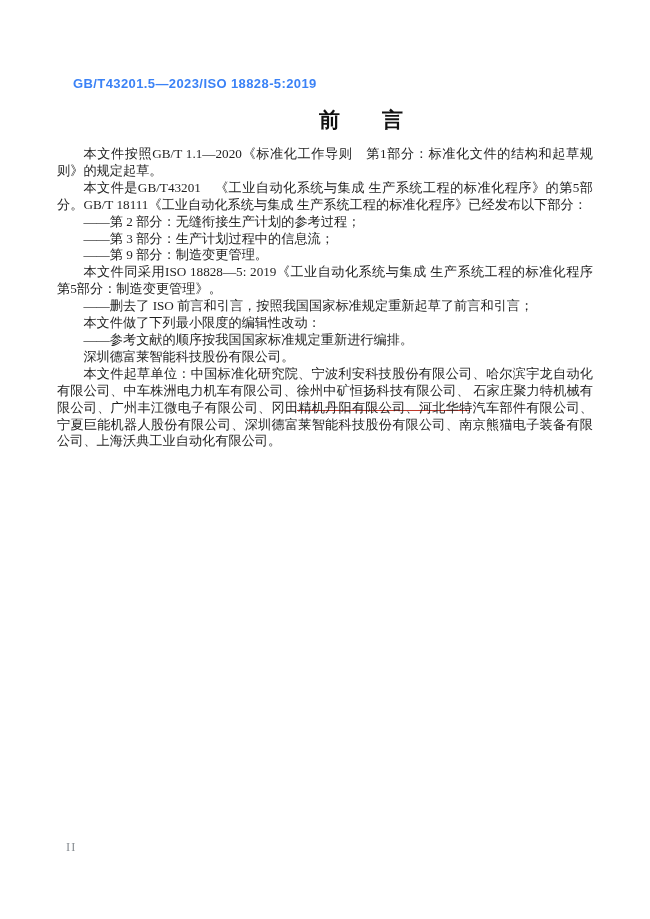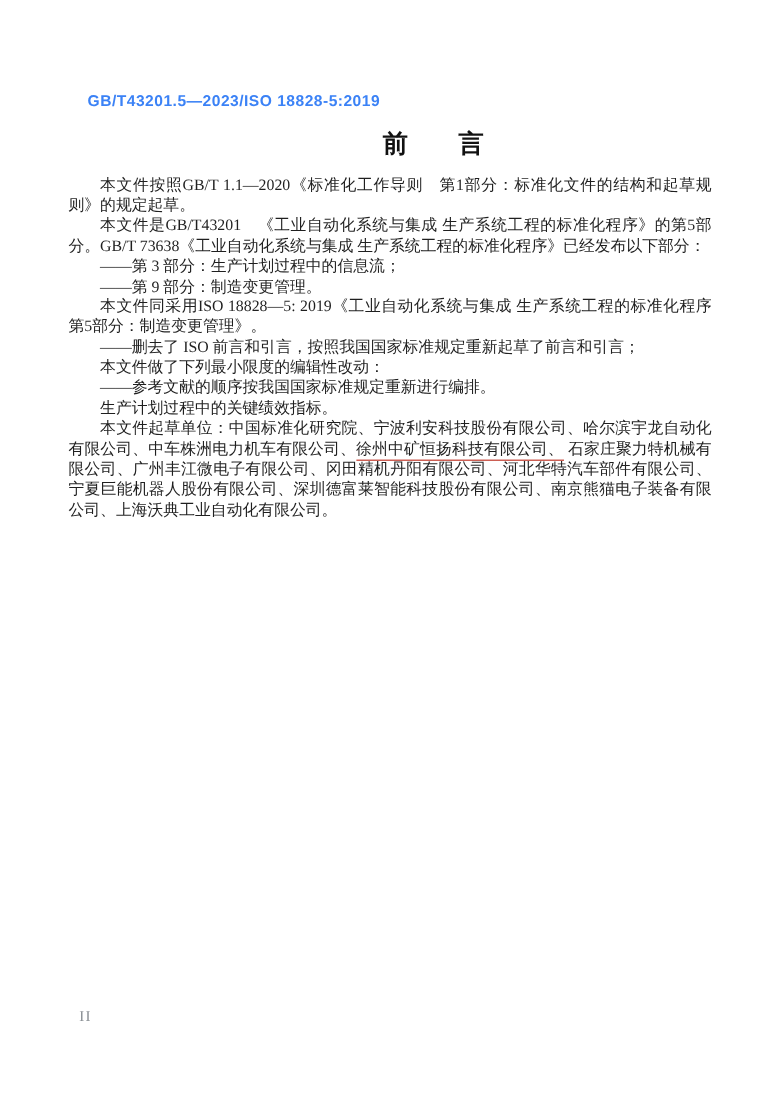--- a/index.html
+++ b/index.html
@@ -55,21 +55,21 @@
   }
   .doc-body p{
     margin:0;
     text-indent:2em;
   }
   .gap-before{
     margin-top:25px !important;
   }
   .red-underline{
     border-bottom:1.6px solid var(--underline-red);
-    padding-bottom:2px;
+    padding-bottom:12px;
   }
   .page-footer{
     position:absolute;
     left:66px;top:840px;
     font-size:12.5px;
     letter-spacing:1px;
     color:var(--muted);
     text-align:right;
   }
 </style>
@@ -77,28 +77,29 @@
 <body>
 
 <div class="page">
 
   <div class="doc-header">GB/T43201.5—2023/ISO 18828-5:2019</div>
 
   <h1 class="doc-title">前　　言</h1>
 
   <div class="doc-body">
     <p>本文件按照GB/T 1.1—2020《标准化工作导则　第1部分：标准化文件的结构和起草规则》的规定起草。</p>
-    <p>本文件是GB/T43201　《工业自动化系统与集成 生产系统工程的标准化程序》的第5部分。GB/T 73638《工业自动化系统与集成 生产系统工程的标准化程序》已经发布以下部分：</p>
+    <p>本文件是GB/T43201　《工业自动化系统与集成 生产系统工程的标准化程序》的第5部分。GB/T 18111《工业自动化系统与集成 生产系统工程的标准化程序》已经发布以下部分：</p>
+    <p>——第 2 部分：无缝衔接生产计划的参考过程；</p>
     <p>——第 3 部分：生产计划过程中的信息流；</p>
     <p>——第 9 部分：制造变更管理。</p>
     <p>本文件同采用ISO 18828—5: 2019《工业自动化系统与集成 生产系统工程的标准化程序　第5部分：制造变更管理》。</p>
     <p>——删去了 ISO 前言和引言，按照我国国家标准规定重新起草了前言和引言；</p>
     <p>本文件做了下列最小限度的编辑性改动：</p>
     <p>——参考文献的顺序按我国国家标准规定重新进行编排。</p>
-    <p>生产计划过程中的关键绩效指标。</p>
+    <p>深圳德富莱智能科技股份有限公司。</p>
 
     <p><span>本文件起草单位：中国标准化研究院、宁波利安科技股份有限公司、哈尔滨宇龙自动化有限公司、中车株洲电力机车有限公司、</span><span class="red-underline">徐州中矿恒扬科技有限公司、</span><span> 石家庄聚力特机械有限公司、广州丰江微电子有限公司、冈田精机丹阳有限公司、河北华特汽车部件有限公司、宁夏巨能机器人股份有限公司、深圳德富莱智能科技股份有限公司、南京熊猫电子装备有限公司、上海沃典工业自动化有限公司。</span></p>
 
   </div>
 
   <div class="page-footer">II</div>
 
 </div>
 
 </body></html>

